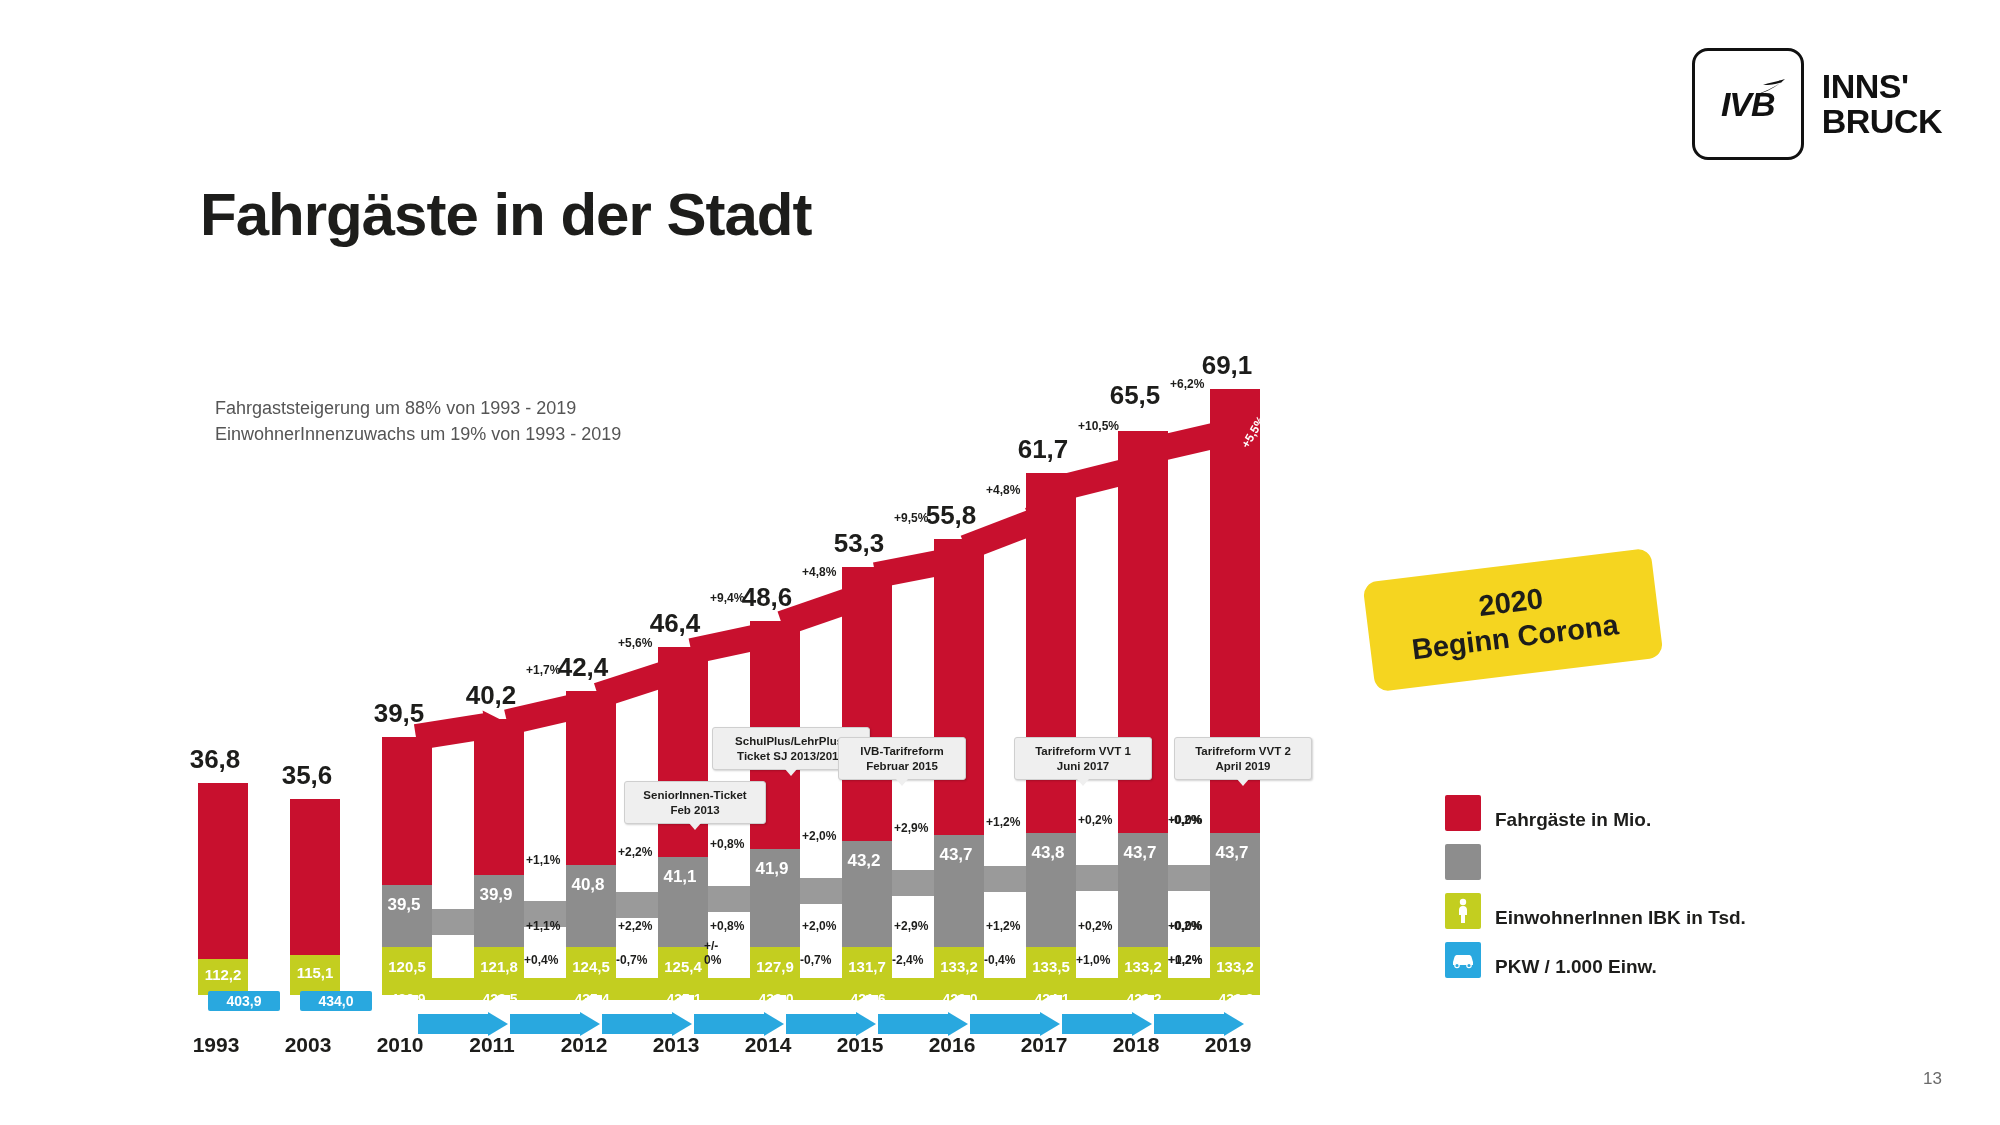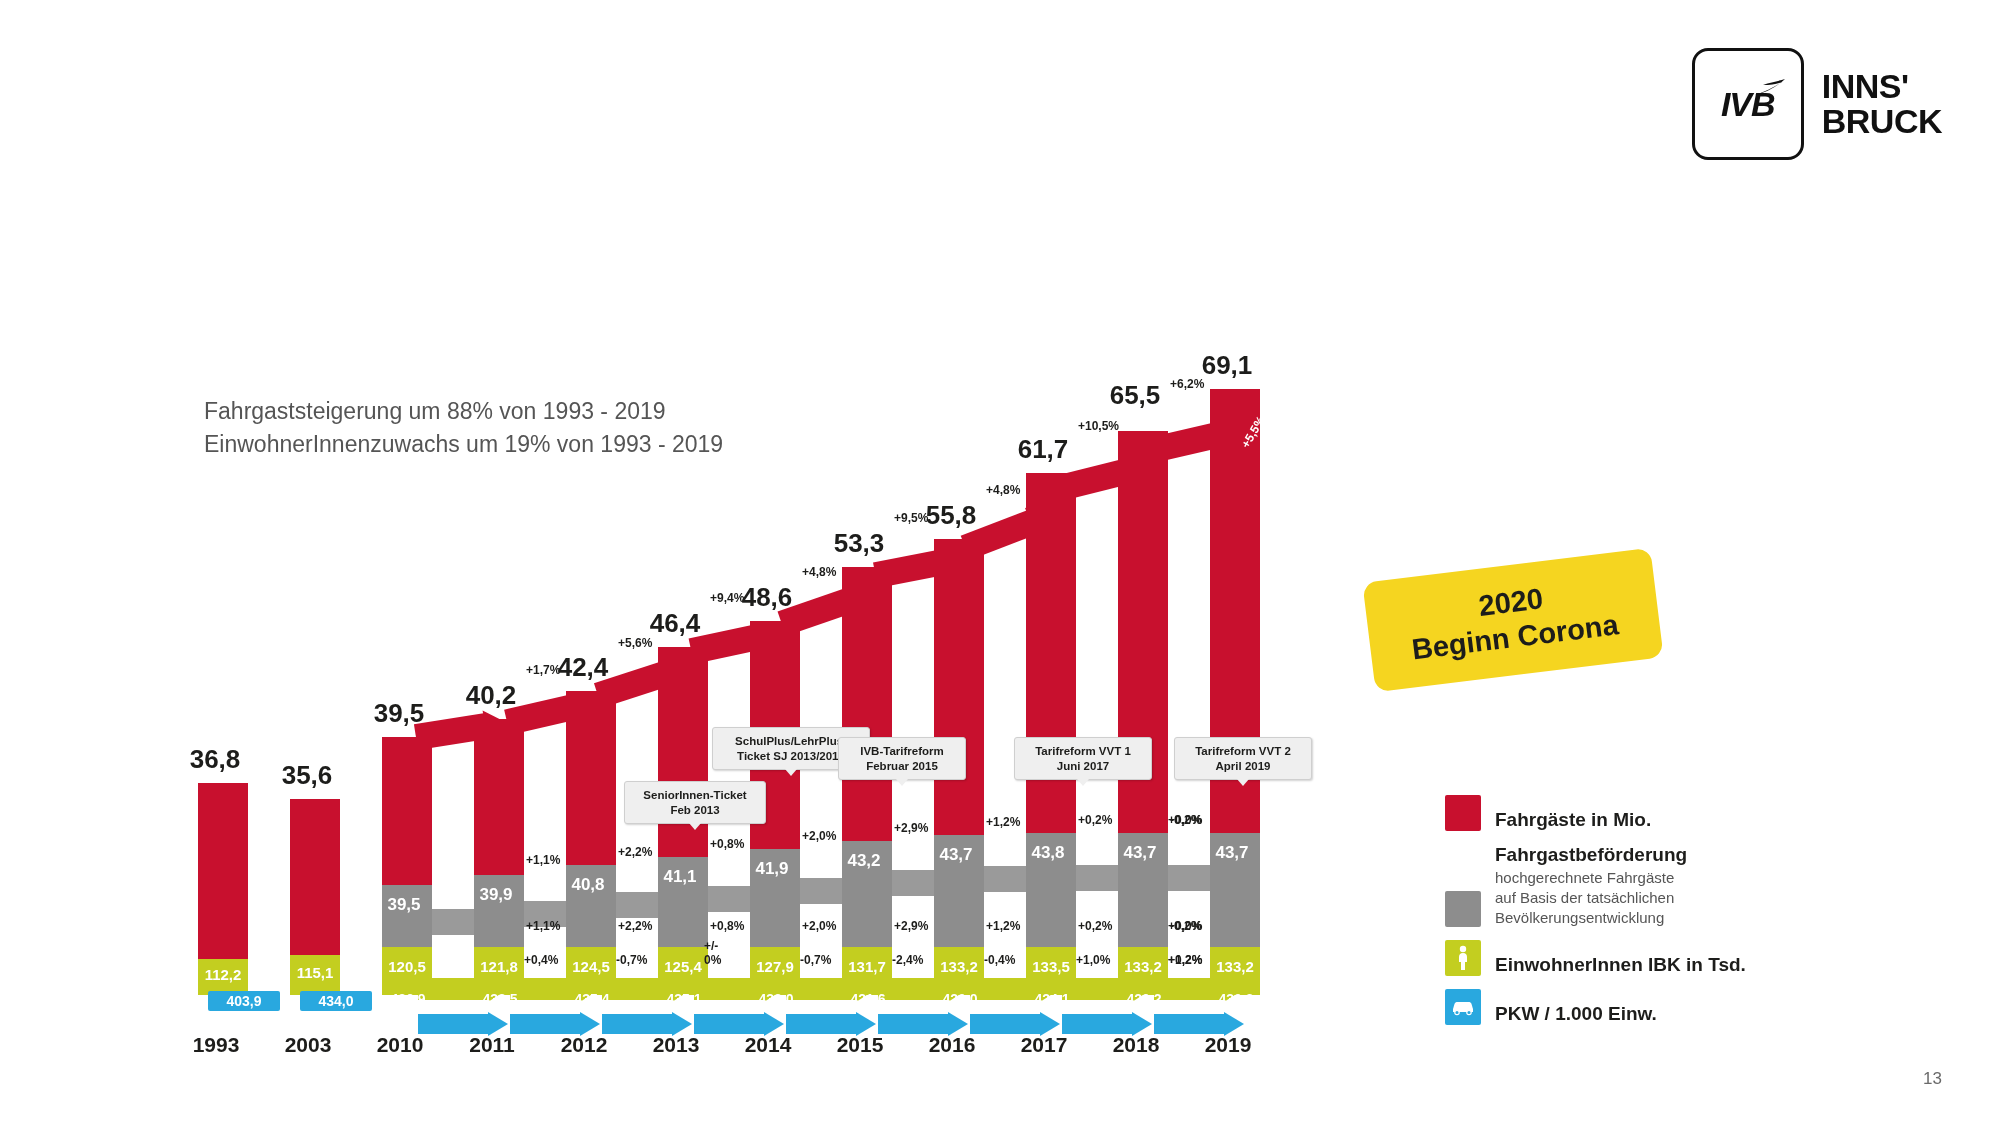--- a/index.html
+++ b/index.html
@@ -20,21 +20,21 @@
   .logo-swoosh{position:absolute;right:14px;top:26px;}
   .logo-city{font-weight:bold;font-size:34px;line-height:1.02;letter-spacing:-0.5px;color:#111;}
 
   
   .title{
     position:absolute;left:200px;top:180px;
     font-size:60px;font-weight:bold;color:#1d1d1b;letter-spacing:-1px;
   }
 
   
-  .subtitle{position:absolute;left:204px;top:395px;font-size:23px;color:#555;line-height:1.45;}
+  .subtitle{position:absolute;left:215px;top:395px;font-size:18px;color:#555;line-height:1.45;}
 
   
   .chart{position:absolute;left:150px;top:400px;width:1300px;height:660px;}
 
   .col{position:absolute;bottom:65px;width:72px;}
 
   .red-bar{position:absolute;bottom:0;width:50px;background:#c8102e;}
   .grey-bar{position:absolute;bottom:0;width:50px;background:#8d8d8d;}
   .olive-bar{position:absolute;bottom:0;width:50px;background:#c3ce20;}
 
@@ -114,20 +114,21 @@
       <svg class="logo-swoosh" width="34" height="22" viewBox="0 0 34 22">
         <path d="M2 18 C12 16 24 10 32 2 C26 4 18 5 10 8 C18 8 24 7 29 5 C22 10 12 15 2 18 Z" fill="#111"></path>
       </svg>
     </div>
     <div class="logo-city">
       <div>INNS'</div>
       <div>BRUCK</div>
     </div>
   </div>
 
+  <div class="title">Fahrgäste in der Stadt</div>
 
   <div class="subtitle">
     <div>Fahrgaststeigerung um 88% von 1993 - 2019</div>
     <div>EinwohnerInnenzuwachs um 19% von 1993 - 2019</div>
   </div>
 
   <div class="chart">
 
     <div class="arrow" style="left:268px;bottom:310px;width:92px;transform:rotate(-9deg);transform-origin:left bottom;">
       <div class="body" style="width:72px;background:#c8102e;"></div>
@@ -461,26 +462,20 @@
 
     <div class="leg-row">
       <div class="sw" style="background:#c8102e;"></div>
       <div>
         <div class="leg-title">Fahrgäste in Mio.</div>
       </div>
     </div>
 
     <div class="leg-row">
       <div class="sw" style="background:#8d8d8d;"></div>
-      <div>
-        <div class="leg-title">Fahrgastbeförderung</div>
-        <div class="leg-sub" style="white-space:pre-line;">hochgerechnete Fahrgäste
-auf Basis der tatsächlichen
-Bevölkerungsentwicklung</div>
-      </div>
     </div>
 
     <div class="leg-row" style="margin-top:6px;">
       <div class="sw sw-icon" style="background:#c3ce20;">
         <svg width="18" height="26" viewBox="0 0 18 26" aria-hidden="true">
           <circle cx="9" cy="4" r="3.2" fill="#fff"></circle>
           <path d="M9 8 C6 8 5 10 5 12 L5 17 L7 17 L7 25 L11 25 L11 17 L13 17 L13 12 C13 10 12 8 9 8 Z" fill="#fff"></path>
         </svg>
       </div>
       <div>

